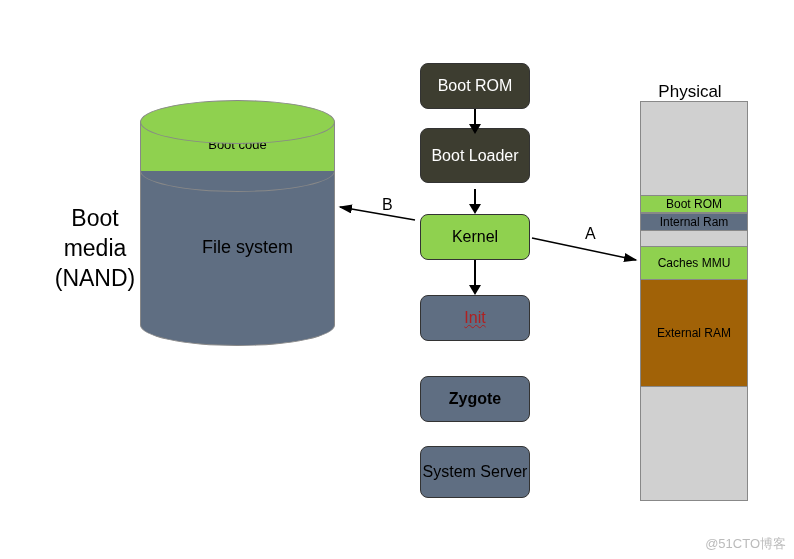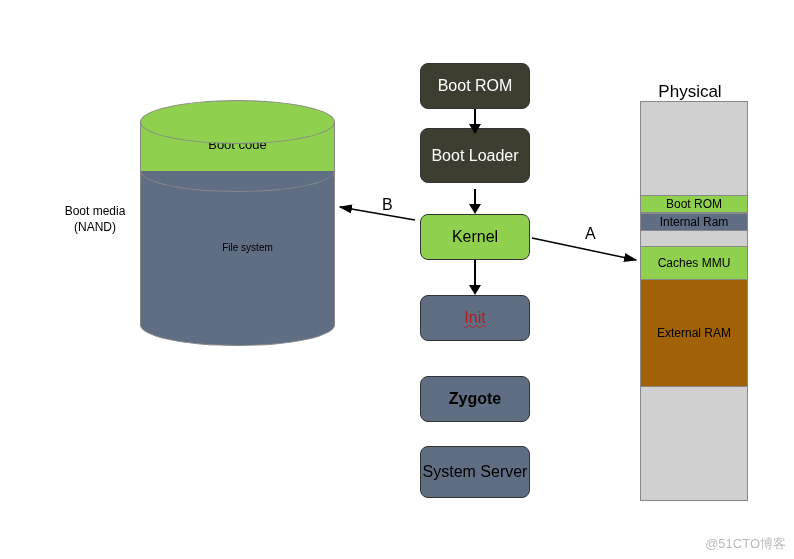--- a/index.html
+++ b/index.html
@@ -31,32 +31,32 @@
   .cyl-mid-ellipse {
     width: 195px; height: 42px; border-radius: 50%;
     background: #5f6e82; border: 1px solid #888;
     position: absolute; top: 50px; left: 0; z-index: 2;
     background: linear-gradient(to bottom, #8fd14f 50%, #5f6e82 50%);
   }
   .cyl-body {
     width: 195px; height: 155px; background: #5f6e82;
     border-left: 1px solid #888; border-right: 1px solid #888;
     position: absolute; top: 70px; left: 0; z-index: 1;
-    text-align: center; color: #000; font-size: 10px;
+    text-align: center; color: #000; font-size: 18px;
     display: flex; align-items: center; justify-content: center; padding-left: 20px;
   }
   .cyl-bottom-ellipse {
     width: 195px; height: 42px; border-radius: 50%;
     background: #5f6e82; border: 1px solid #888;
     position: absolute; top: 204px; left: 0; z-index: 0;
   }
   
   .boot-media-label {
     left: 50px; top: 204px; width: 90px; text-align: center;
-    font-size: 12px; line-height: 1.3;
+    font-size: 23px; line-height: 1.3;
   }
   
   
   .flow-box {
     width: 110px; border-radius: 8px; border: 1px solid #333;
     text-align: center; font-size: 16px; display: flex;
     align-items: center; justify-content: center; line-height: 1.2;
   }
   .dark-box { background: #3d3d30; color: #fff; }
   .green-box { background: #8fd14f; color: #000; }

